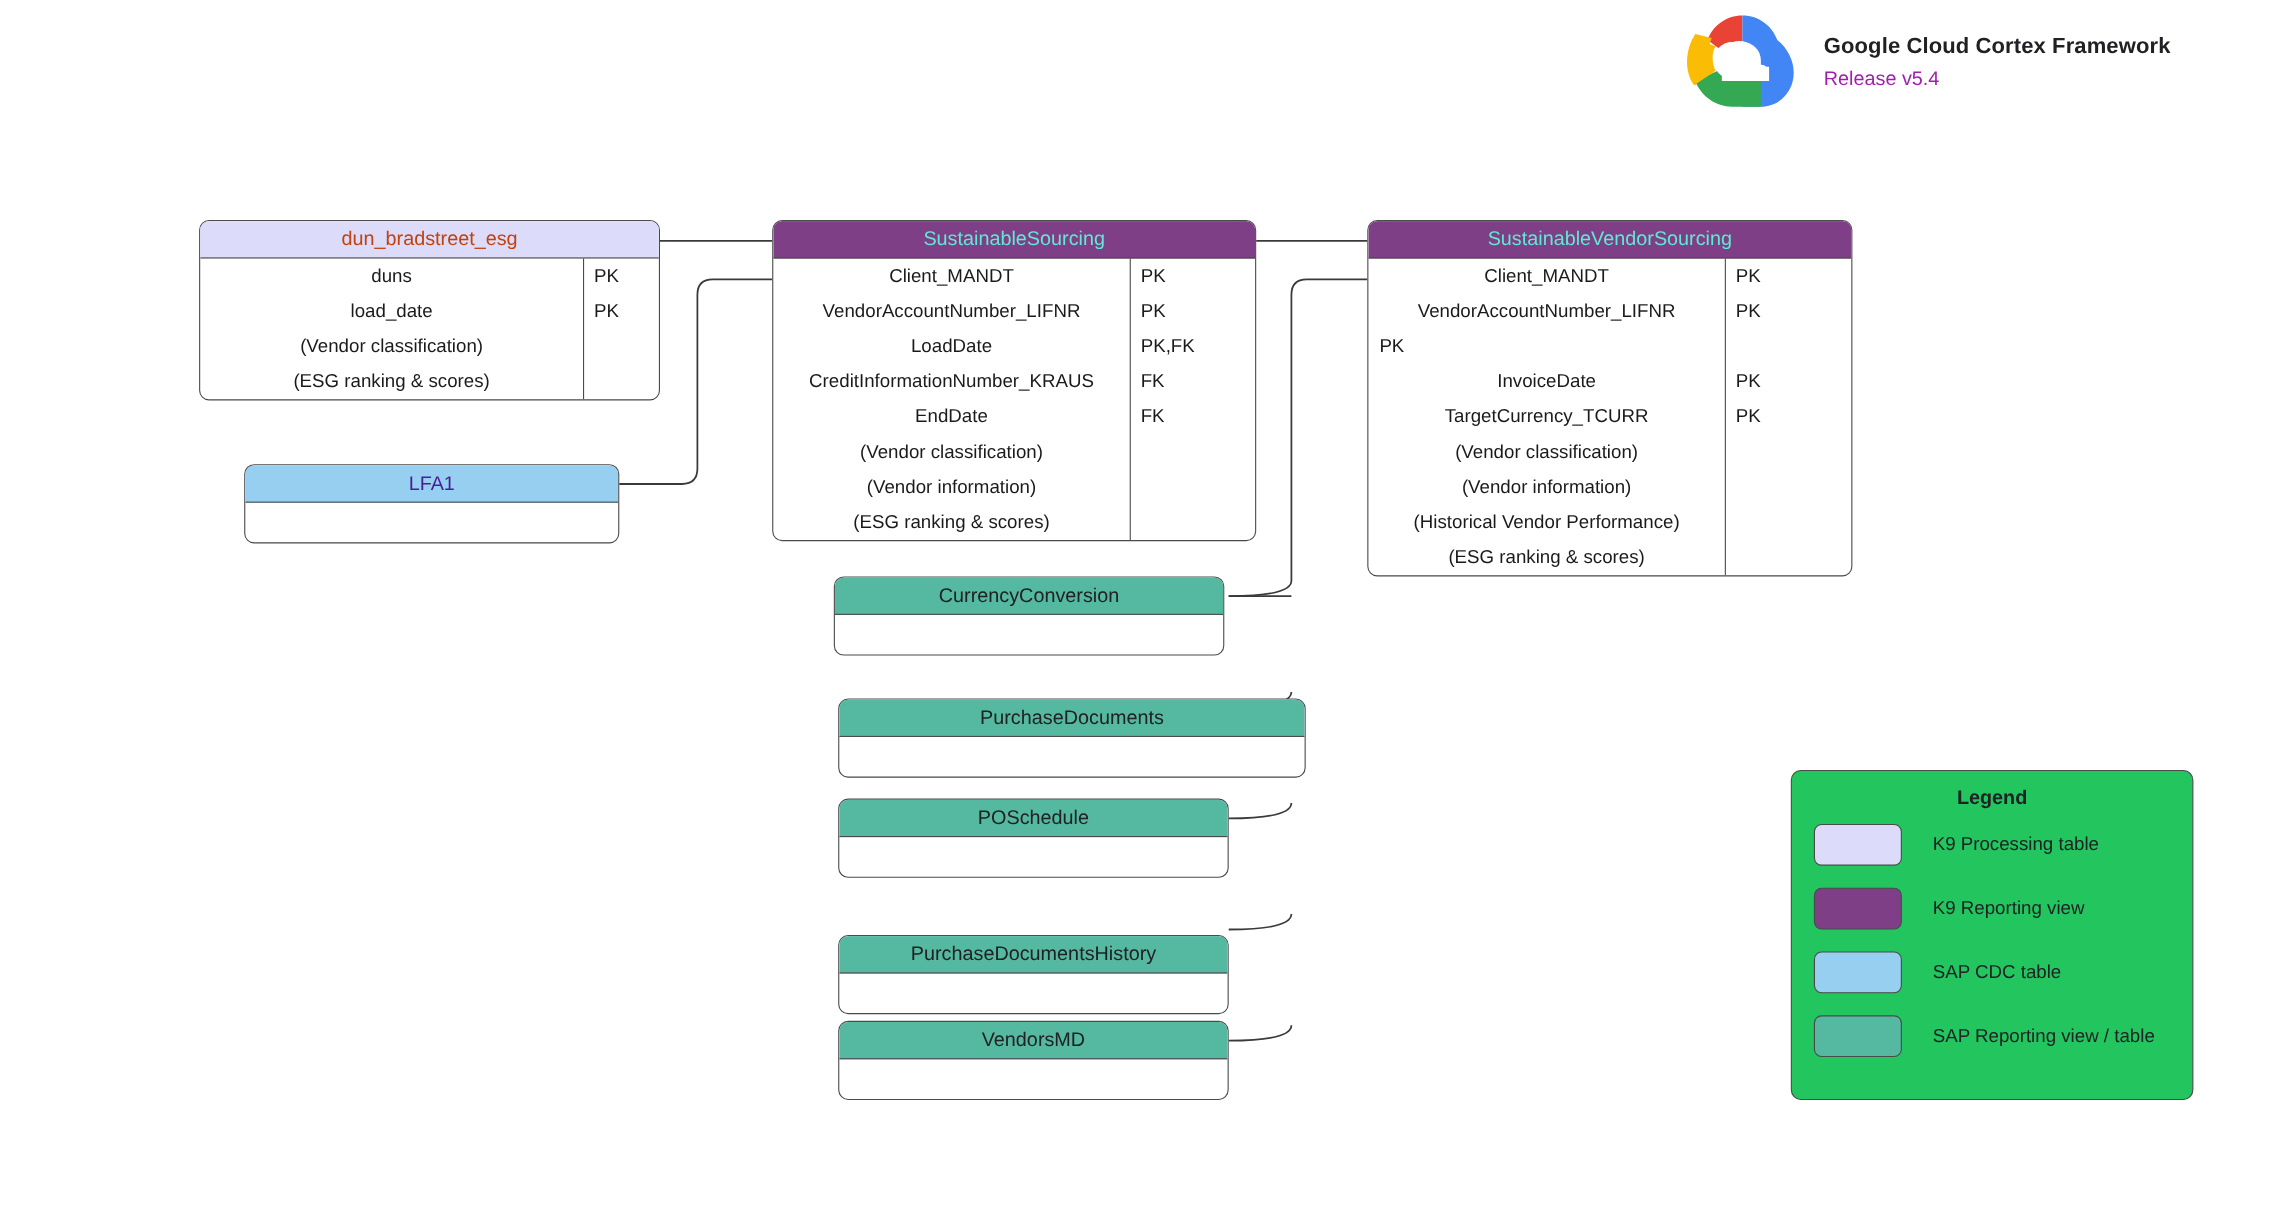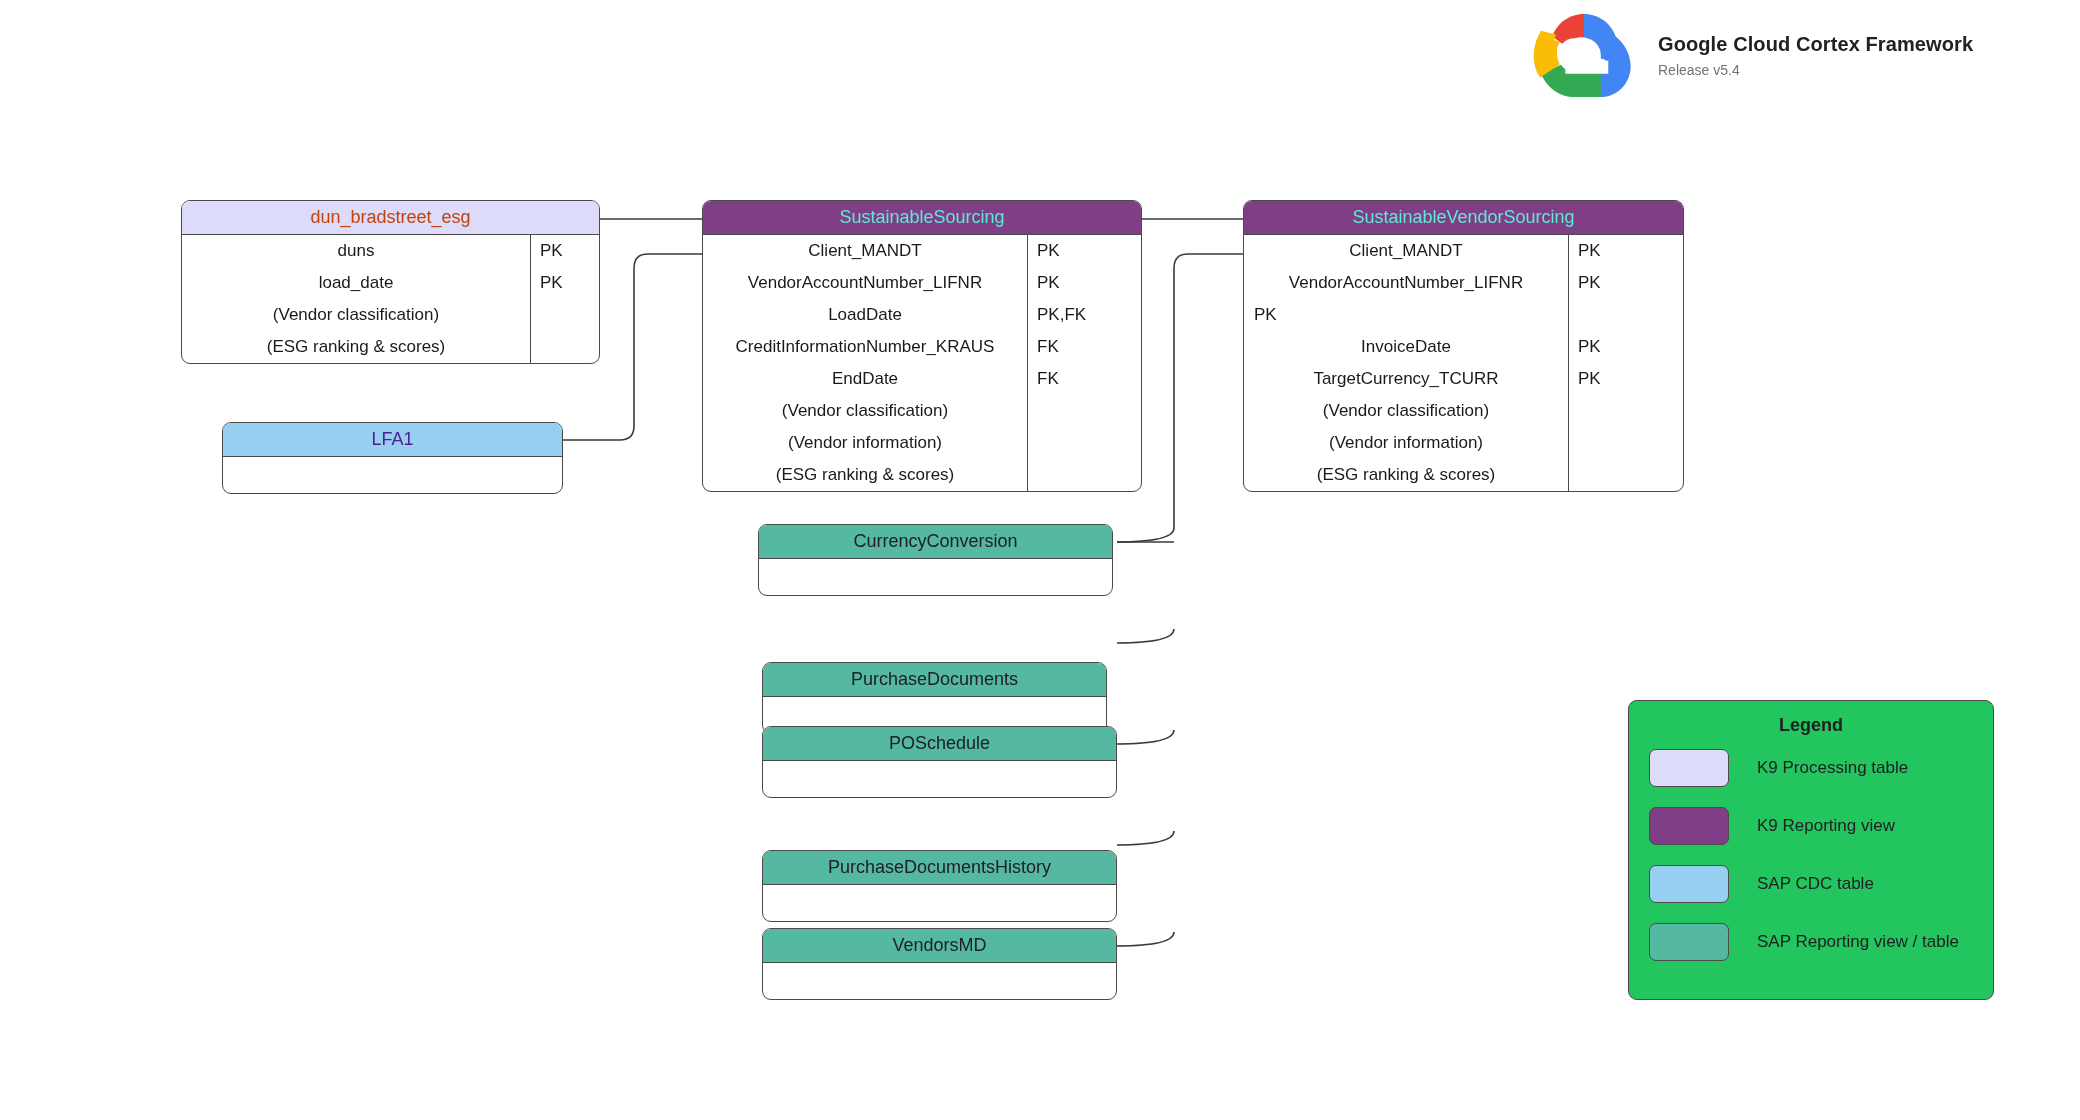--- a/index.html
+++ b/index.html
@@ -30,23 +30,23 @@
   }
   #brand-logo { width: 112px; height: 96px; display: block; }
   #brand-text { line-height: 1.25; }
   #brand-title {
     font-size: 20px;
     font-weight: bold;
     color: #202124;
     letter-spacing: .1px;
   }
   #brand-release {
-    font-size: 14px;
+    font-size: 18px;
     font-weight: normal;
-    color: #737373;
+    color: #a21caf;
     margin-top: 5px;
   }
 
   
   #wires {
     position: absolute;
     left: 0; top: 0;
     width: 2080px; height: 1120px;
     pointer-events: none;
   }
@@ -281,32 +281,36 @@
       </div>
       <div class="field-row">
         <div class="field-name" style="width:324px;">(Vendor classification)</div>
         <div class="field-key" style="width:115px;"></div>
       </div>
       <div class="field-row">
         <div class="field-name" style="width:324px;">(Vendor information)</div>
         <div class="field-key" style="width:115px;"></div>
       </div>
       <div class="field-row">
+        <div class="field-name" style="width:324px;">(Historical Vendor Performance)</div>
+        <div class="field-key" style="width:115px;"></div>
+      </div>
+      <div class="field-row">
         <div class="field-name" style="width:324px;">(ESG ranking &amp; scores)</div>
         <div class="field-key" style="width:115px;"></div>
       </div>
     </div>
   </div>
 
   <div class="entity" style="left:758px; top:524px; width:355px;">
     <div class="entity-head head-teal">CurrencyConversion</div>
     <div class="entity-body empty-body"></div>
   </div>
 
-  <div class="entity" style="left:762px; top:662px; width:345px;">
+  <div class="entity" style="left:762px; top:635px; width:425px;">
     <div class="entity-head head-teal">PurchaseDocuments</div>
     <div class="entity-body empty-body"></div>
   </div>
 
   <div class="entity" style="left:762px; top:726px; width:355px;">
     <div class="entity-head head-teal">POSchedule</div>
     <div class="entity-body empty-body"></div>
   </div>
 
   <div class="entity" style="left:762px; top:827px; width:355px;margin-top:23px;">

